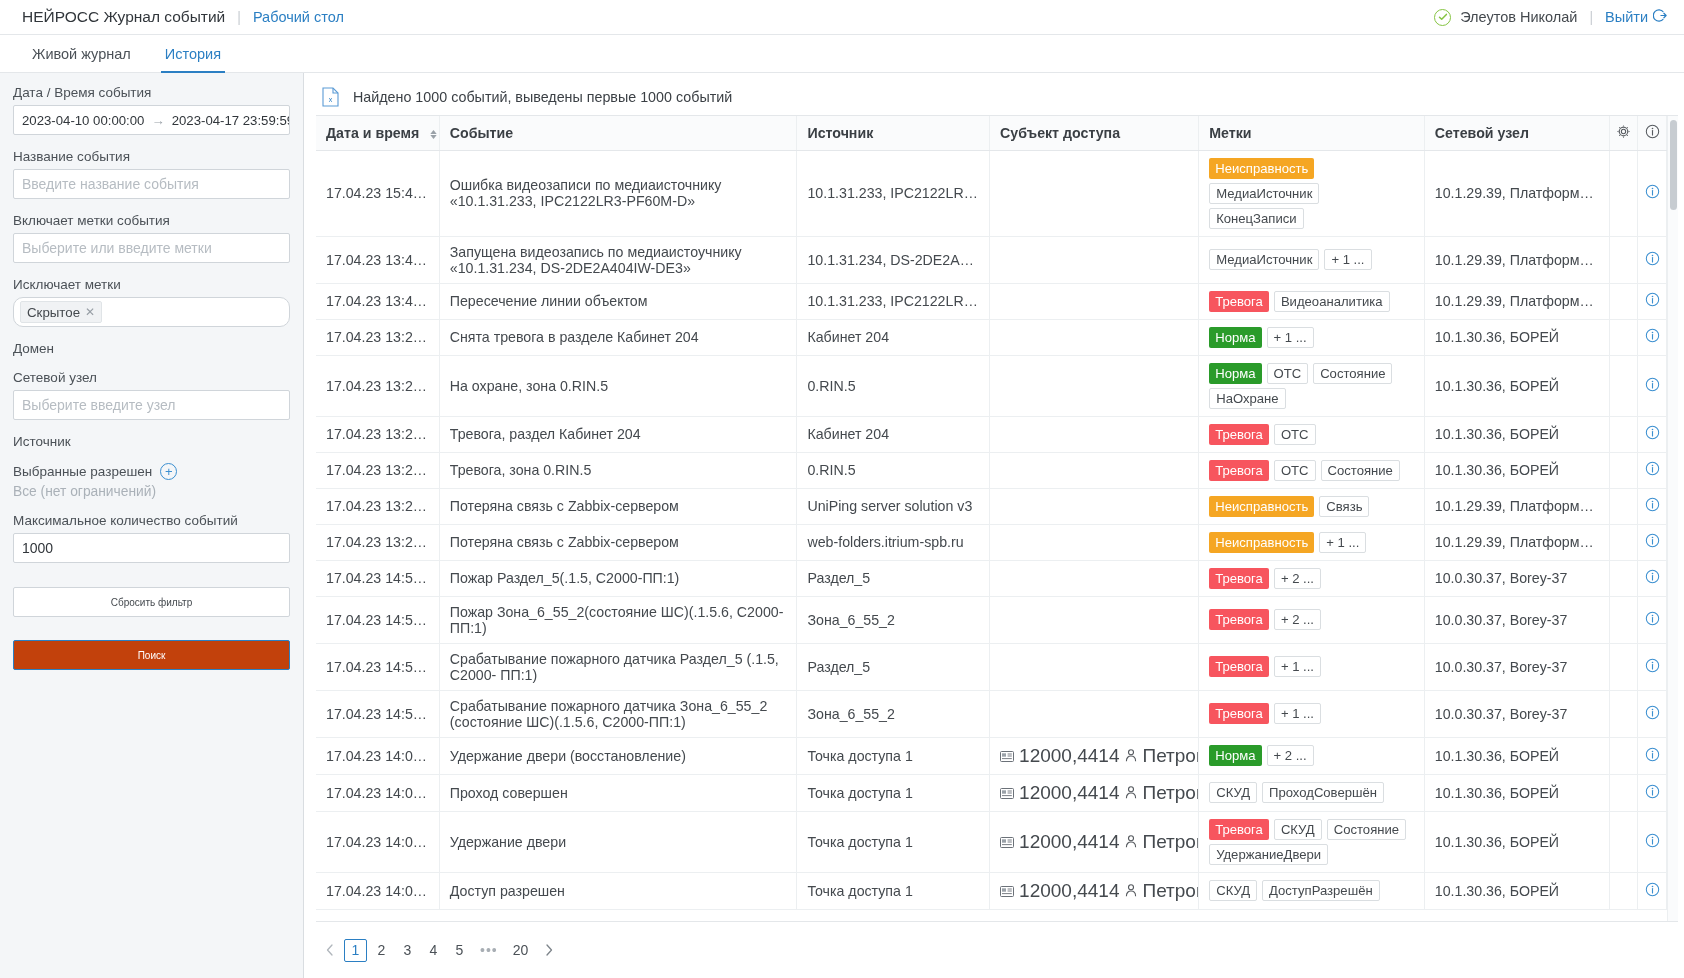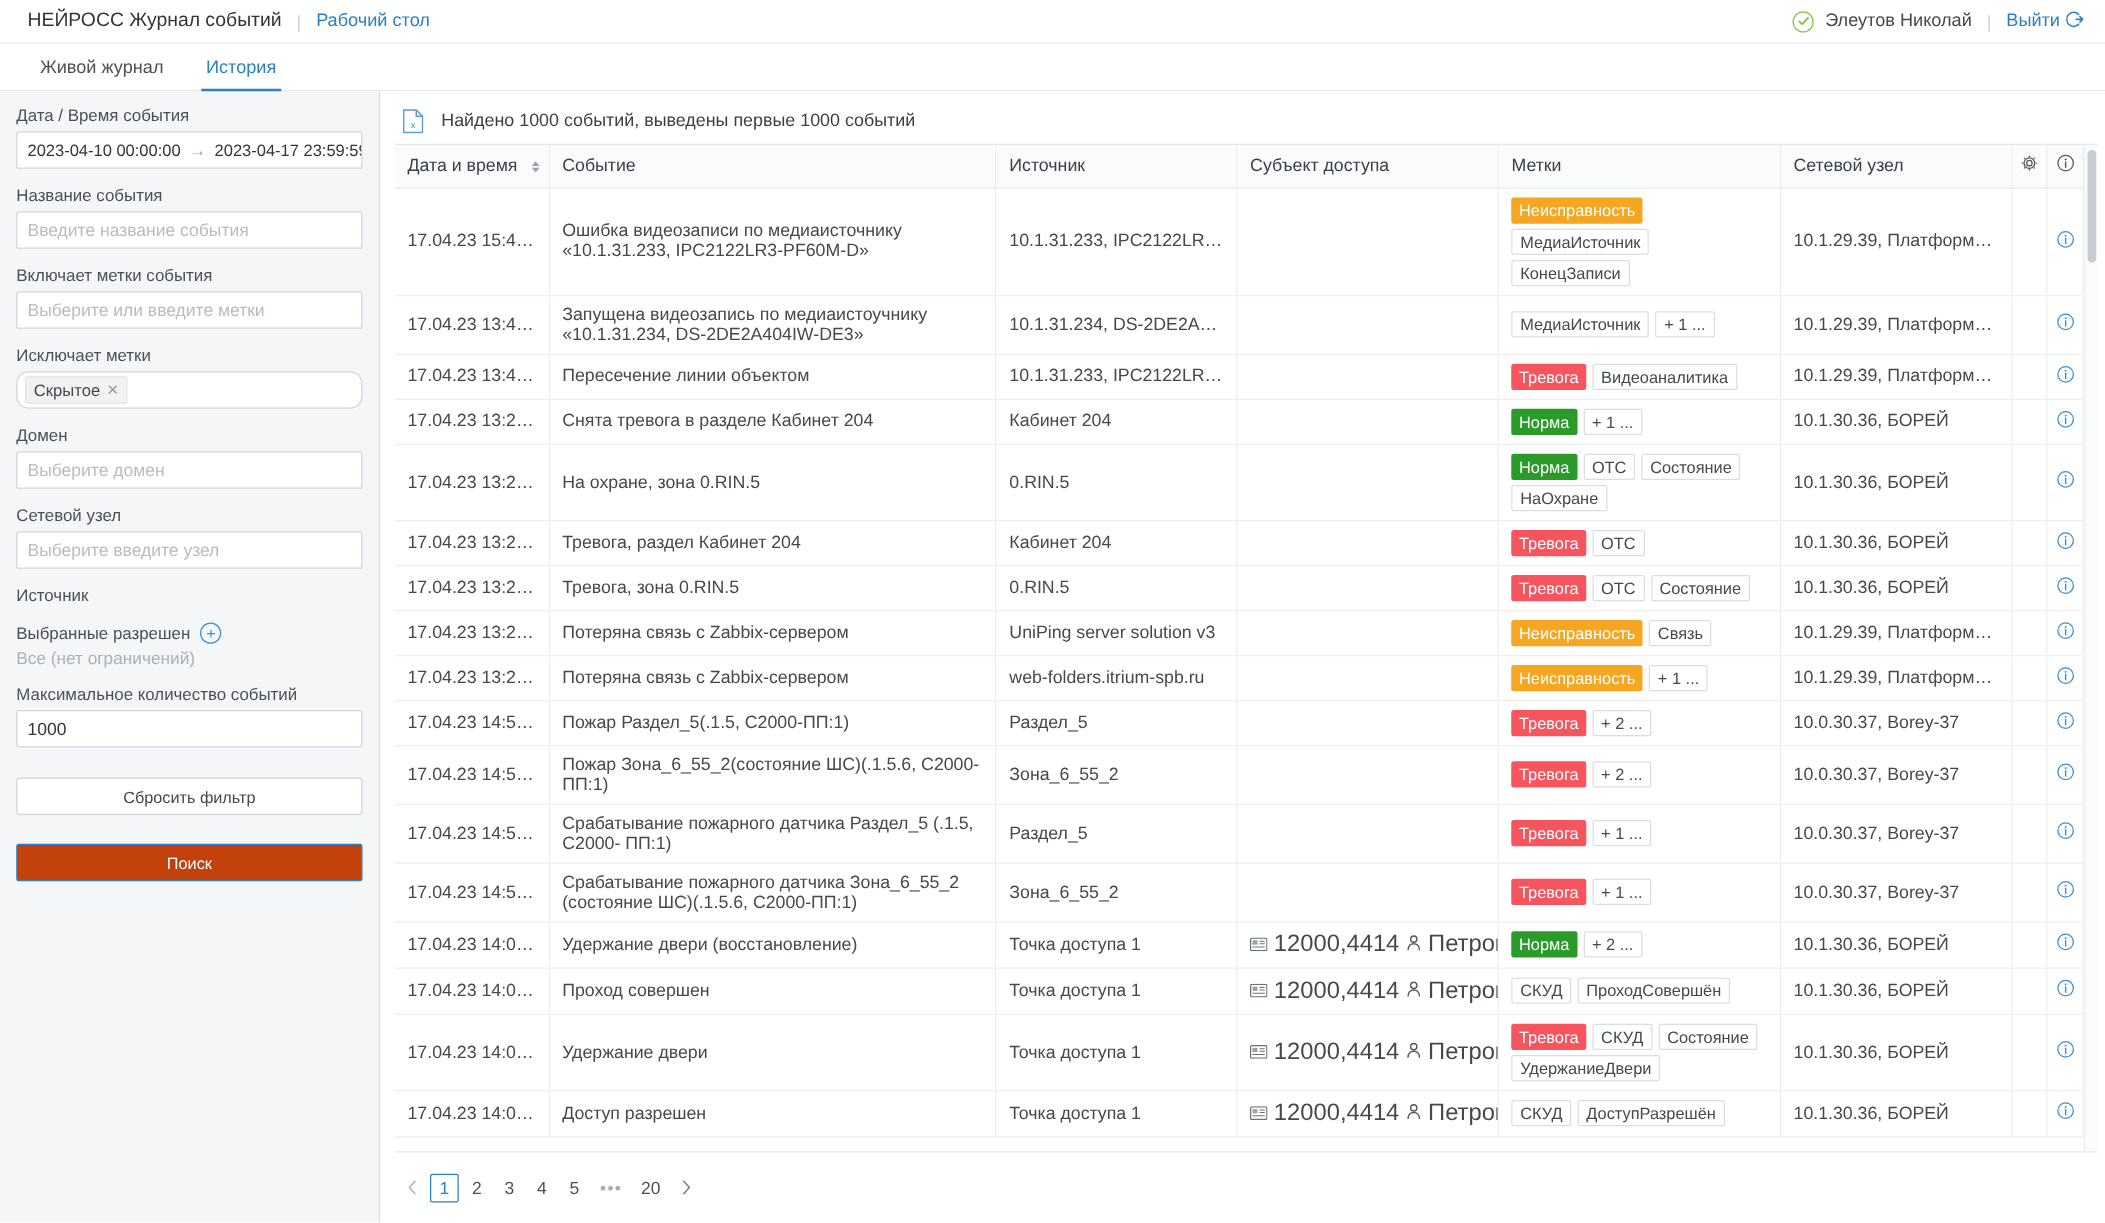--- a/index.html
+++ b/index.html
@@ -104,21 +104,21 @@
   .plus-ic {
     width: 17px; height: 17px; border-radius: 50%;
     border: 1.4px solid #3b8fd0; color: #3b8fd0;
     display: inline-flex; align-items: center; justify-content: center;
     font-size: 13px; line-height: 1; cursor: pointer; flex: none;
   }
   .muted-val { font-size: 13.8px; color: #aab1b8; margin-top: 4px; }
   .btn {
     width: 100%; height: 30px; border-radius: 2px;
     display: flex; align-items: center; justify-content: center;
-    font-size: 13px; cursor: pointer;
+    font-size: 10px; cursor: pointer;
   }
   .btn-ghost { background: #fff; border: 1px solid #d0d5da; color: #44494e; }
   .btn-primary { background: #c2410c; border: 1px solid #2b7fc3; color: #fff; margin-top: 23px; }
 
   
   #main { flex: 1; min-width: 0; display: flex; flex-direction: column; background: #fff; }
   #result-bar {
     height: 36px; display: flex; align-items: center;
     padding: 0 0 0 18px; gap: 14px;
     font-size: 14.3px; color: #3a3f44;
@@ -132,21 +132,21 @@
     border-bottom: 1px solid #e4e7ea;
     margin: 0 6px 0 12px;
     position: relative;
   }
   #tbl-scroll { flex: 1; min-width: 0; overflow: hidden; }
   table { border-collapse: collapse; width: 100%; table-layout: fixed; }
   thead th {
     background: #fafbfc;
     border-bottom: 1px solid #e4e7ea;
     border-right: 1px solid #eceff1;
-    font-weight: normal;
+    font-weight: bold;
     font-size: 14.2px;
     color: #3a3f44;
     text-align: left;
     padding: 8px 10px;
     height: 34px;
     white-space: nowrap;
   }
   thead th.ic-col { width: 26px; padding: 0; text-align: center; }
   .sorter { display: inline-flex; flex-direction: column; gap: 1px; margin-left: 7px; vertical-align: middle; cursor: pointer; }
   tbody td {
@@ -268,21 +268,20 @@
       <div class="inp chipbox">
         <span class="chip">
           <span>Скрытое</span>
           <span class="x">✕</span>
         </span>
       </div>
     </div>
 
     <div class="fld">
       <span class="fld-label">Домен</span>
-      <div class="inp ph">Выберите домен</div>
     </div>
 
     <div class="fld">
       <span class="fld-label">Сетевой узел</span>
       <div class="inp ph">Выберите введите узел</div>
     </div>
 
     <div class="fld">
       <span class="fld-label">Источник</span>
     </div>

